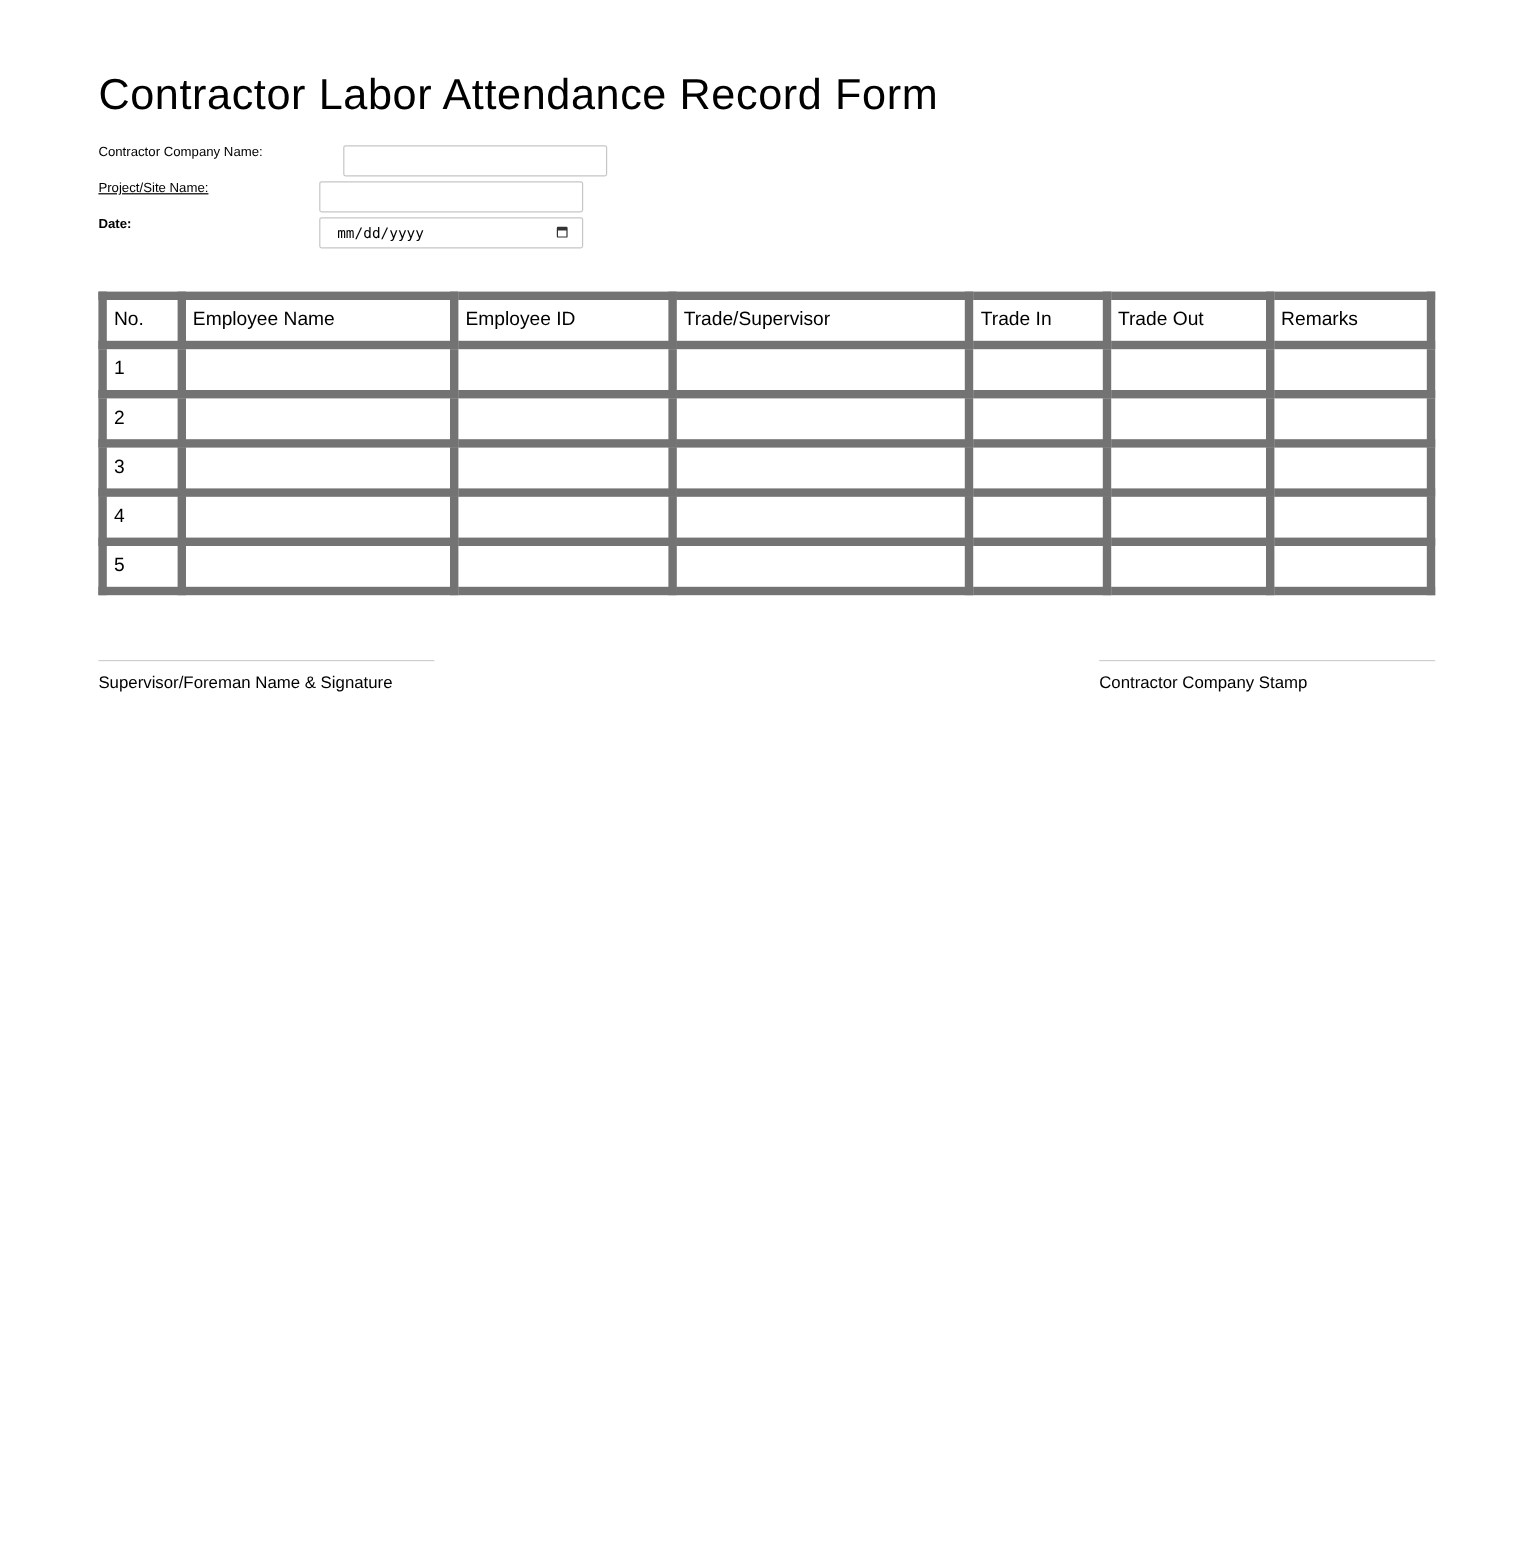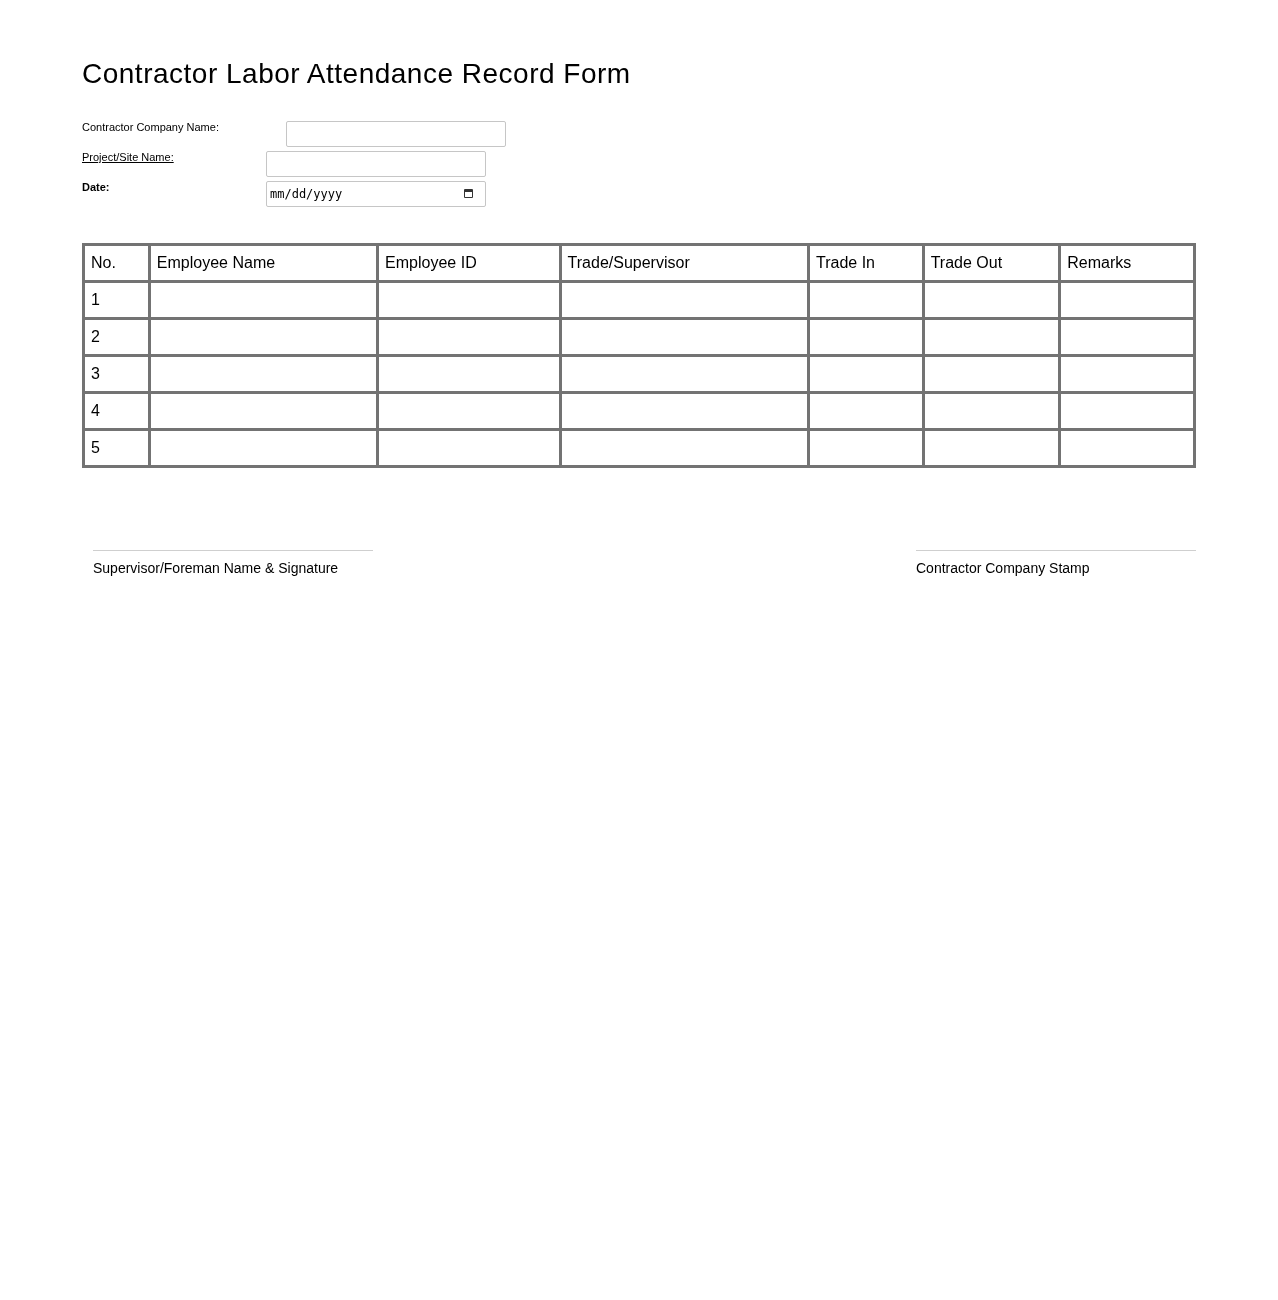--- a/index.html
+++ b/index.html
@@ -3,42 +3,42 @@
 <meta charset="utf-8">
 <style>
   html, body { margin: 0; padding: 0; background: #ffffff; }
   body {
     width: 1278px; height: 1300px; position: relative;
     font-family: "Liberation Sans", sans-serif; color: #000;
   }
   .container { position: absolute; left: 82px; top: 0; width: 1114px; }
   h1 {
     position: absolute; top: 58px; left: 0; margin: 0;
-    font-size: 28px; font-weight: normal; letter-spacing: 0.5px;
+    font-size: 36px; font-weight: normal; letter-spacing: 0.5px;
     white-space: nowrap;
   }
   .field-label { position: absolute; left: 0; font-size: 11px; white-space: nowrap; }
   .field-input {
     position: absolute; box-sizing: border-box; height: 26px; width: 220px;
     border: 1px solid #c6c6c6; border-radius: 2px; background: #fff;
   }
   .date-input {
     font-family: "DejaVu Sans Mono", monospace; font-size: 12px;
-    display: flex; align-items: center; padding-left: 3px; color: #000;
+    display: flex; align-items: center; padding-left: 14px; color: #000;
   }
   .cal-icon {
     position: absolute; right: 12px; top: 7px; width: 9px; height: 9px;
     border: 1.5px solid #333; border-top-width: 3px; box-sizing: border-box; border-radius: 1px;
   }
   table {
     position: absolute; top: 243px; left: 0; width: 1114px;
     border-collapse: collapse; font-size: 16px;
   }
   th, td {
-    border: 3px solid #737373; height: 34px; padding: 0 6px;
+    border: 7px solid #737373; height: 34px; padding: 0 6px;
     text-align: left; font-weight: normal; vertical-align: middle;
   }
   .sig {
     position: absolute; top: 550px; width: 280px;
     border-top: 1px solid #cfcfcf; padding-top: 9px; font-size: 14px; white-space: nowrap;
   }
 </style>
 </head>
 <body>
 
@@ -120,15 +120,15 @@
         <td></td>
         <td></td>
         <td></td>
         <td></td>
         <td></td>
         <td></td>
       </tr>
     </tbody>
   </table>
 
-  <div class="sig" style="left:0;margin-left:11px;">Supervisor/Foreman Name &amp; Signature</div>
+  <div class="sig" style="left:0;">Supervisor/Foreman Name &amp; Signature</div>
   <div class="sig" style="left:834px;">Contractor Company Stamp</div>
 </div>
 
 </body></html>

